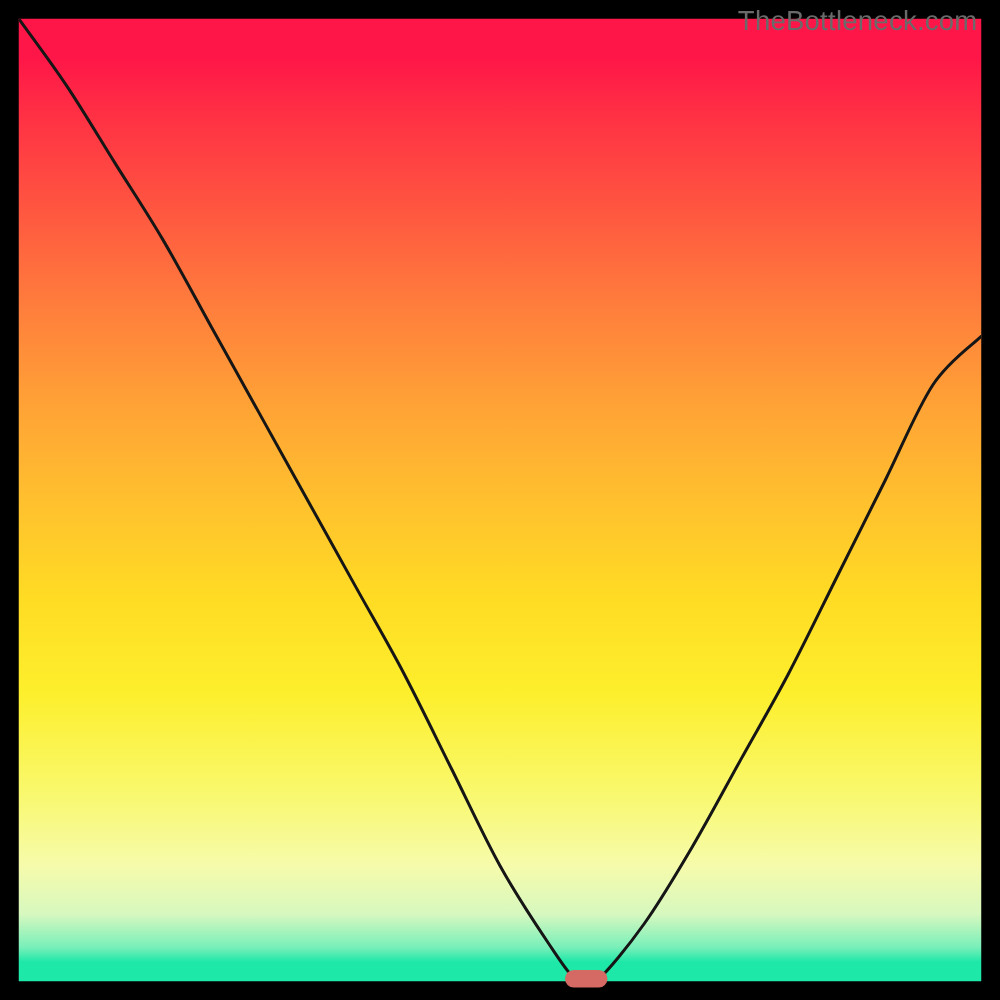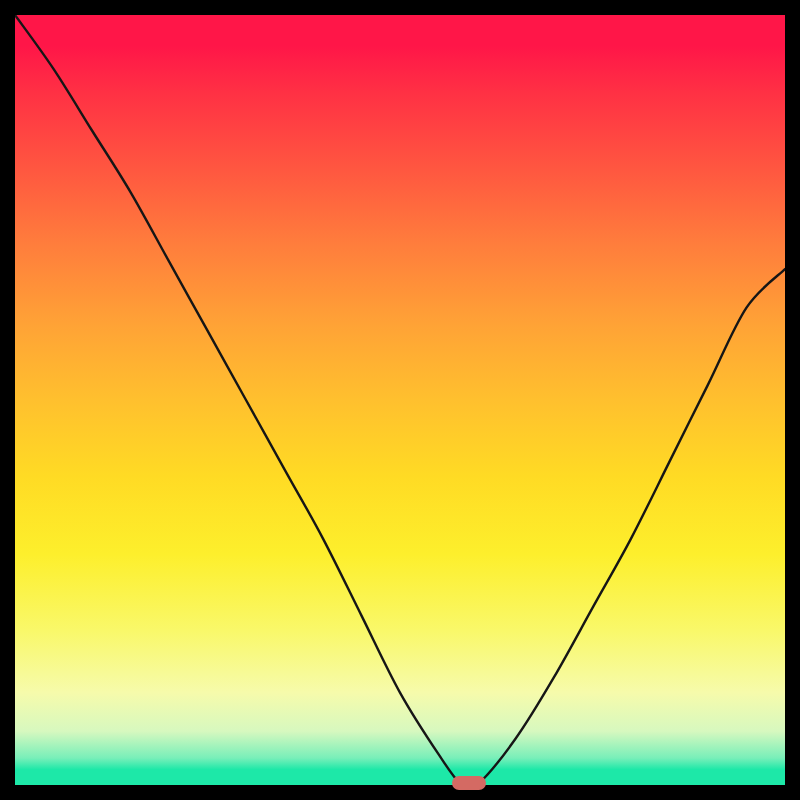--- a/index.html
+++ b/index.html
@@ -75,20 +75,21 @@
     border-radius: 7px;
     z-index: 12;
     transform: translate(-50%, -50%);
   }
 </style>
 </head>
 <body>
 
 <div class="frame">
 
+  <div class="watermark">TheBottleneck.com</div>
 
   <div class="plot">
     <div class="gradient"></div>
 
     <svg class="curve" viewBox="0 0 770 770" preserveAspectRatio="none">
       <path id="curve-path" d="M 0.0 0.0 C 6.4 9.0, 25.7 34.6, 38.5 53.9 C 51.3 73.1, 64.2 95.0, 77.0 115.5 C 89.8 136.0, 102.7 155.3, 115.5 177.1 C 128.3 198.9, 141.2 223.3, 154.0 246.4 C 166.8 269.5, 179.7 292.6, 192.5 315.7 C 205.3 338.8, 218.2 361.9, 231.0 385.0 C 243.8 408.1, 256.7 431.2, 269.5 454.3 C 282.3 477.4, 295.2 499.2, 308.0 523.6 C 320.8 548.0, 333.7 574.9, 346.5 600.6 C 359.3 626.3, 372.2 654.5, 385.0 677.6 C 397.8 700.7, 413.2 723.8, 423.5 739.2 C 433.8 754.6, 440.2 764.9, 446.6 770.0 C 453.0 775.1, 453.0 777.7, 462.0 770.0 C 471.0 762.3, 487.7 741.8, 500.5 723.8 C 513.3 705.8, 526.2 684.0, 539.0 662.2 C 551.8 640.4, 564.7 616.0, 577.5 592.9 C 590.3 569.8, 603.2 548.0, 616.0 523.6 C 628.8 499.2, 641.7 472.3, 654.5 446.6 C 667.3 420.9, 680.2 395.3, 693.0 369.6 C 705.8 343.9, 718.7 311.9, 731.5 292.6 C 744.3 273.4, 763.6 260.5, 770.0 254.1" fill="none" stroke="#161616" stroke-width="2.4" stroke-linejoin="round" stroke-linecap="round"></path>
     </svg>
 
     <div class="marker" id="marker" style="left: 454.3px; top: 768px; background: rgb(212, 106, 99);"></div>
   </div>

